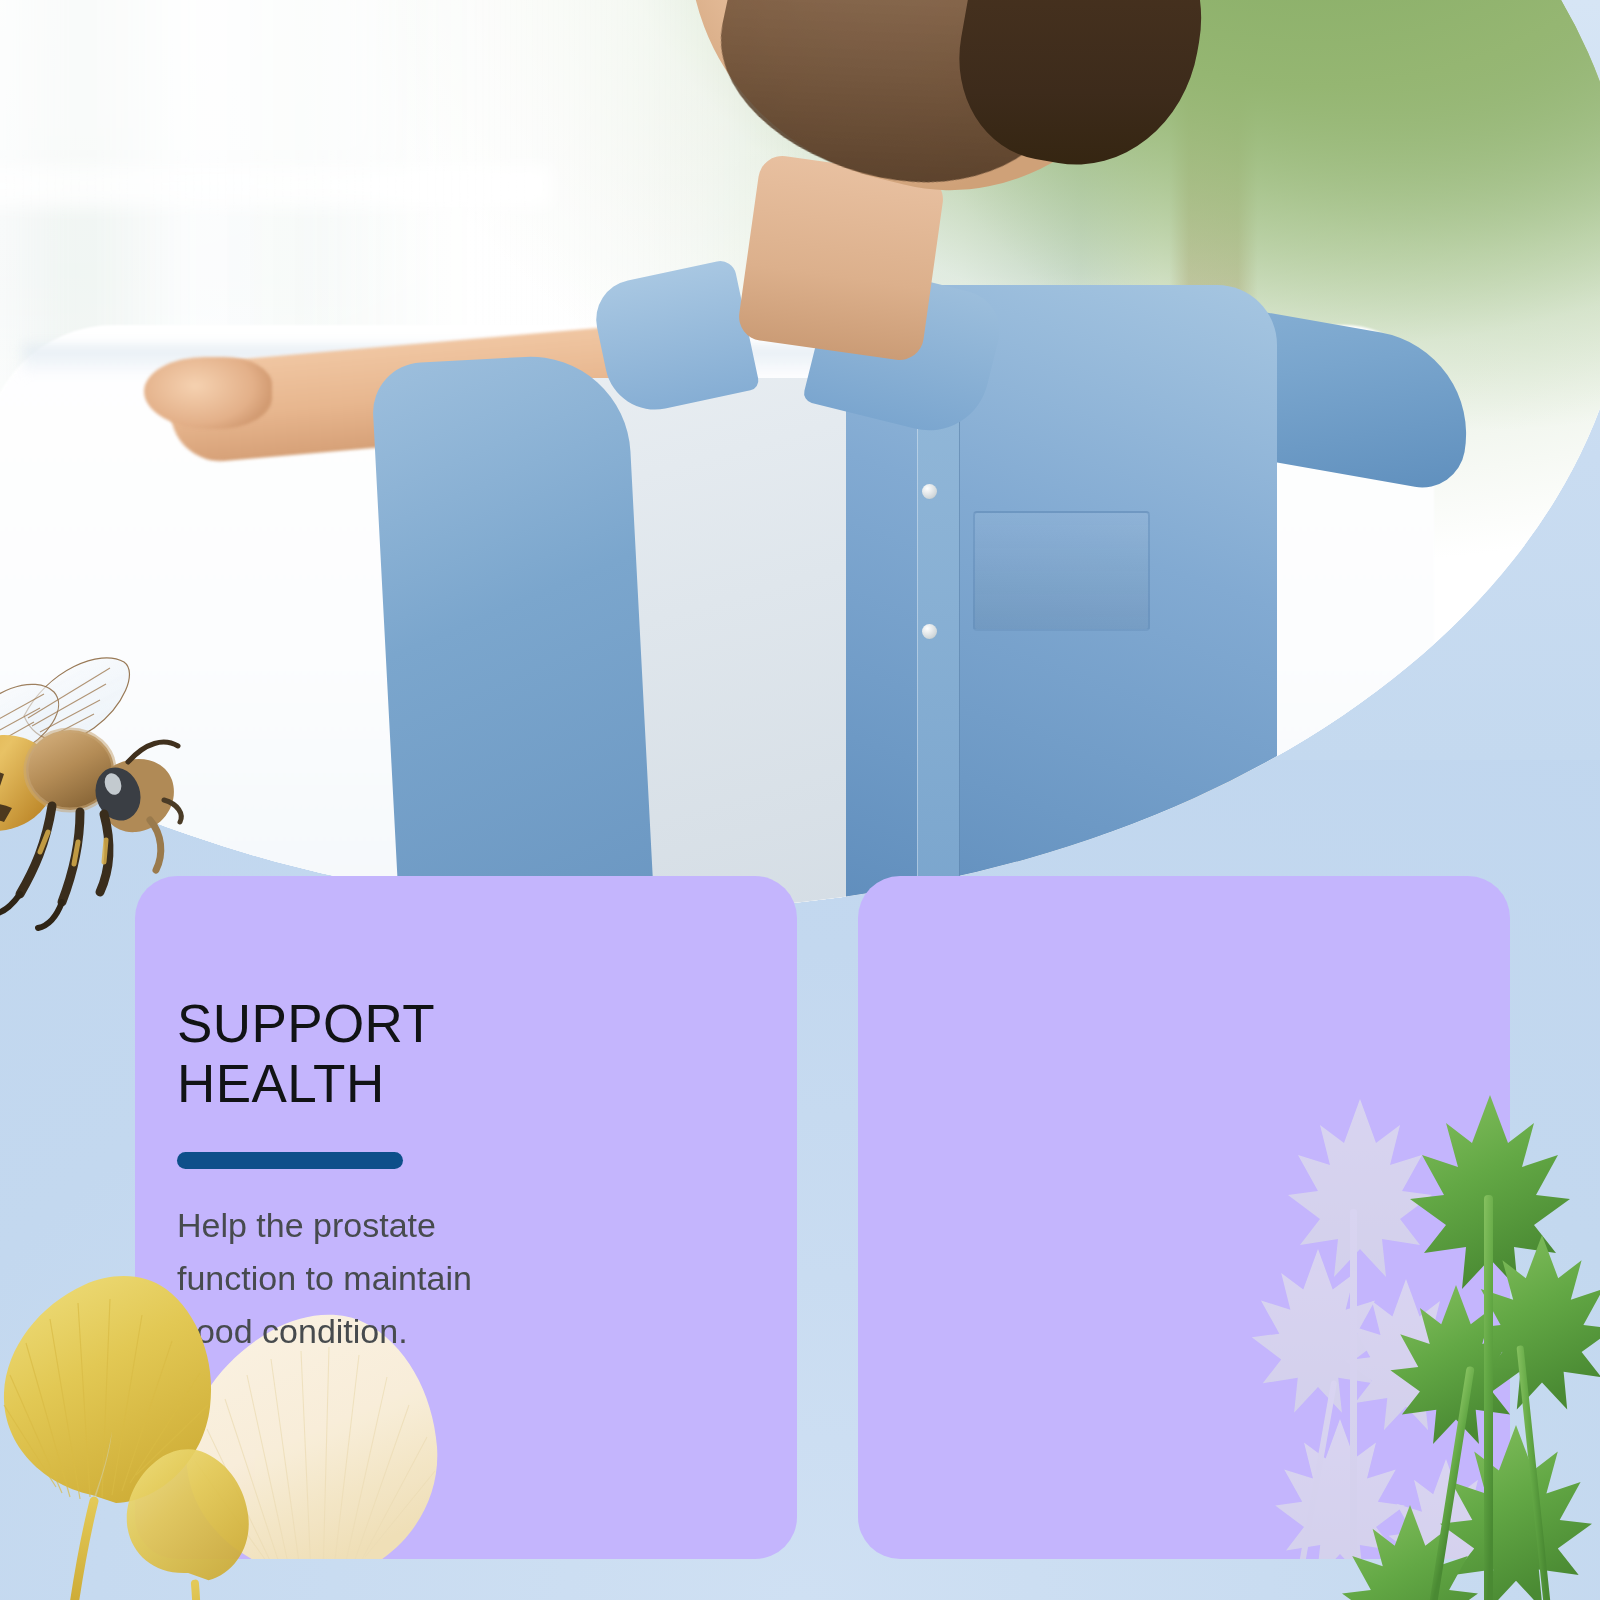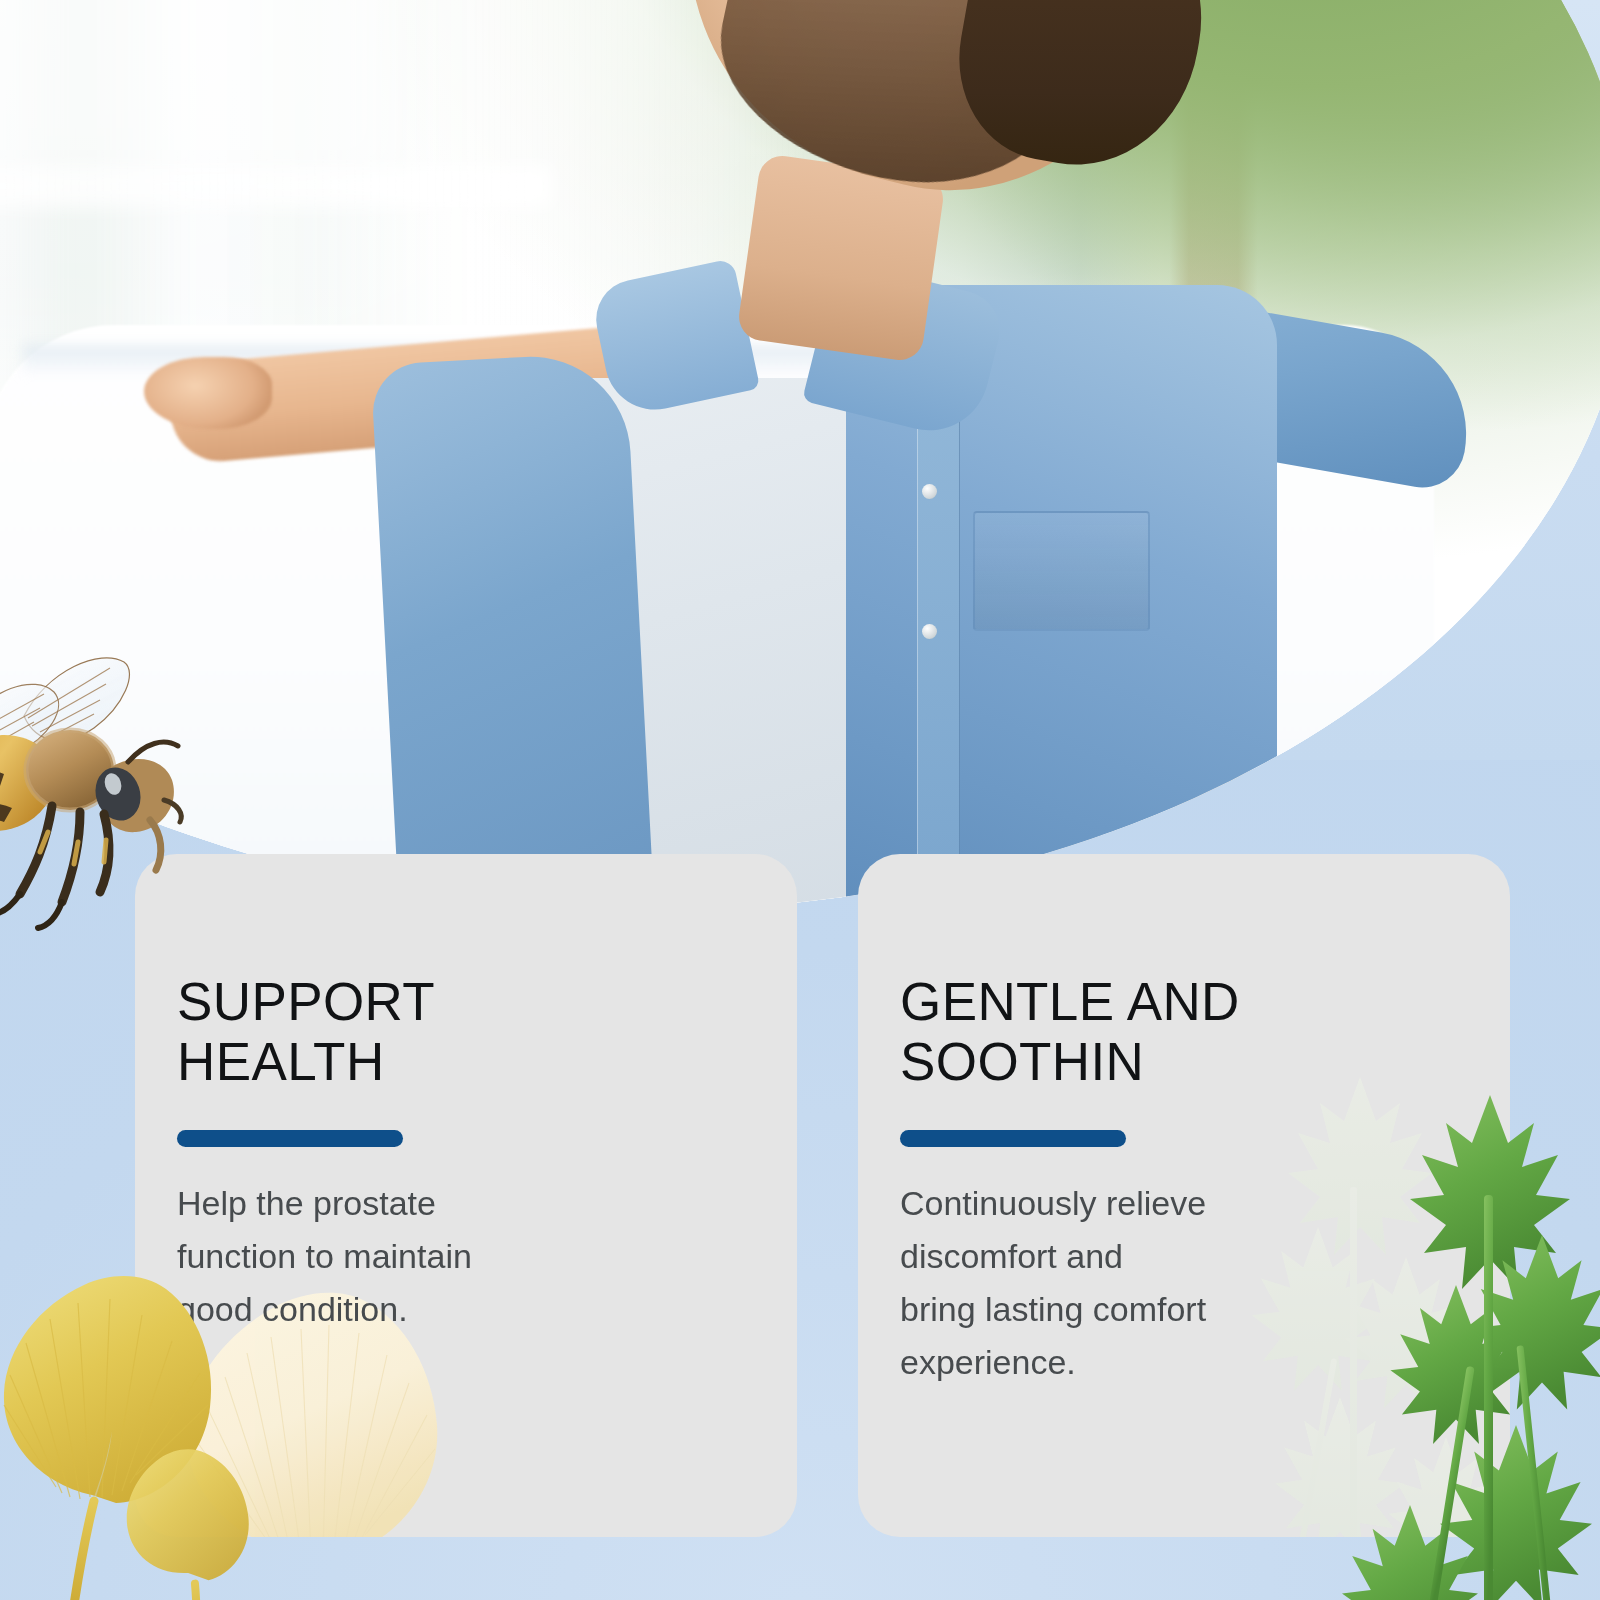--- a/index.html
+++ b/index.html
@@ -180,22 +180,22 @@
     position:absolute; left:53.5%; top:27%; width:18%; height:18%;
     background:linear-gradient(170deg, rgba(120,86,58,.75) 0%, rgba(93,66,43,.82) 55%, rgba(74,52,33,.9) 100%);
     border-radius:45% 40% 52% 58%/ 40% 46% 58% 54%;
     transform:rotate(12deg);
     filter:blur(.6px);
   }
 
   
   .card{
     position:absolute;
-    top:854px; height:683px;
-    background:#e5e5e5;
+    top:876px; height:683px;
+    background:#c4b5fd;
     border-radius:42px;
     overflow:hidden;
   }
   #card-left { left:135px; width:662px; }
   #card-right{ left:858px; width:652px; }
 
   .card-inner{ position:relative; z-index:3; padding:118px 0 0 42px; }
 
   .card-title{
     font-size:53px; line-height:60px;
@@ -344,29 +344,20 @@
       <g transform="translate(236,400) scale(.8)">
         <path d="M0 0 L16 44 L40 26 L30 66 L62 56 L42 92 L72 96 L40 120 L60 146
                  L22 140 L26 178 L0 150 L-26 178 L-22 140 L-60 146 L-40 120 L-72 96
                  L-42 92 L-62 56 L-30 66 L-40 26 L-16 44 Z"></path>
       </g>
       <rect x="140" y="150" width="7" height="370" rx="3"></rect>
       <rect x="104" y="320" width="6" height="200" rx="3" transform="rotate(10 107 420)"></rect>
     </g>
   </svg>
 
-  <div class="card-inner">
-    <div class="card-title">GENTLE AND
-SOOTHIN</div>
-    <div class="accent-bar" style="background:#0e4f8a"></div>
-    <div class="card-body">Continuously relieve
-discomfort and
-bring lasting comfort
-experience.</div>
-  </div>
 </div>
 
 <svg class="decor" id="bee-decor" viewBox="0 0 215 330">
   <defs>
     <linearGradient id="beeAbd" x1="0" y1="0" x2="1" y2="0.6">
       <stop offset="0%" stop-color="#d9a73d"></stop>
       <stop offset="50%" stop-color="#e8c265"></stop>
       <stop offset="100%" stop-color="#bf8a2c"></stop>
     </linearGradient>
     <linearGradient id="beeThorax" x1="0" y1="0" x2="0.6" y2="1">

